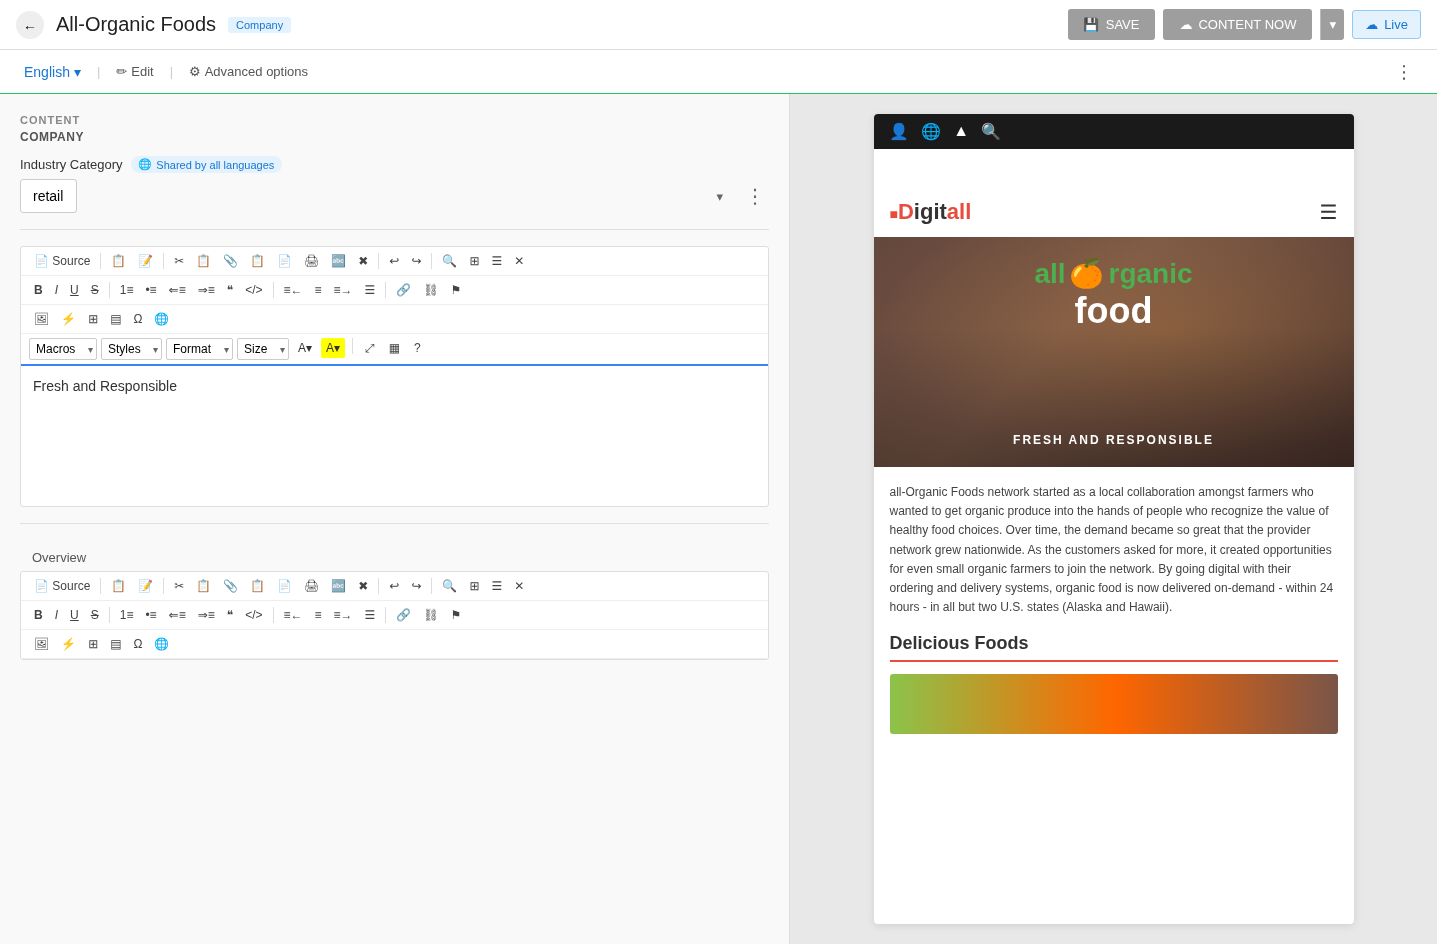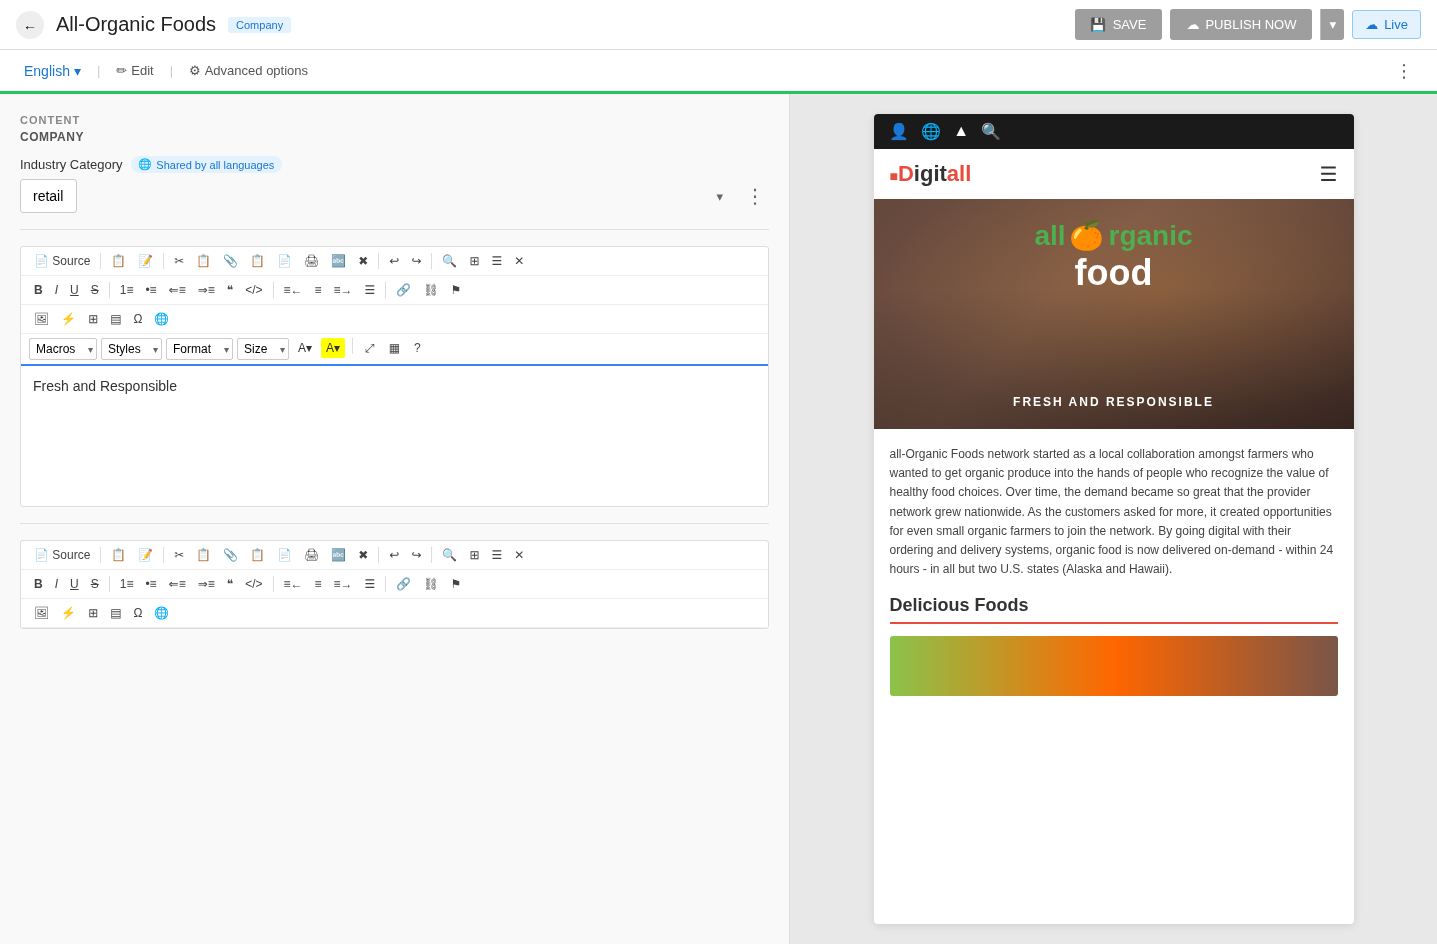--- a/index.html
+++ b/index.html
@@ -17,21 +17,21 @@
     .company-badge { background: #e3f2fd; color: #1976d2; font-size: 11px; padding: 2px 8px; border-radius: 3px; }
     .top-bar-right { display: flex; align-items: center; gap: 8px; }
     .btn-save { background: #9e9e9e; color: #fff; border: none; padding: 8px 16px; border-radius: 3px; cursor: pointer; font-size: 13px; display: flex; align-items: center; gap: 6px; }
     .btn-publish { background: #9e9e9e; color: #fff; border: none; padding: 8px 16px; border-radius: 3px; cursor: pointer; font-size: 13px; display: flex; align-items: center; gap: 6px; }
     .btn-publish-arrow { background: #9e9e9e; color: #fff; border: none; padding: 8px 8px; border-radius: 0 3px 3px 0; cursor: pointer; border-left: 1px solid #bbb; }
     .btn-live { background: #e3f2fd; color: #1976d2; border: 1px solid #90caf9; padding: 6px 12px; border-radius: 3px; cursor: pointer; font-size: 13px; display: flex; align-items: center; gap: 6px; }
 
     
     .sub-nav {
       display: flex; align-items: center;
-      background: #fff; border-bottom: 3px solid #22c55e;
+      background: #fff; border-bottom: 1px solid #22c55e;
       padding: 0 16px; height: 44px; gap: 4px;
     }
     .lang-btn { color: #1976d2; border: none; background: transparent; font-size: 14px; cursor: pointer; display: flex; align-items: center; gap: 4px; font-weight: 500; padding: 4px 8px; }
     .sub-nav-divider { color: #ccc; margin: 0 4px; }
     .edit-btn { color: #555; border: none; background: transparent; font-size: 13px; cursor: pointer; display: flex; align-items: center; gap: 4px; padding: 4px 8px; }
     .adv-btn { color: #555; border: none; background: transparent; font-size: 13px; cursor: pointer; display: flex; align-items: center; gap: 4px; padding: 4px 8px; }
     .more-btn { color: #555; border: none; background: transparent; font-size: 18px; cursor: pointer; padding: 4px 8px; margin-left: auto; }
 
     
     .main-layout { display: flex; height: calc(100vh - 94px); overflow: hidden; }
@@ -64,21 +64,21 @@
     .dropdown-wrapper::after { content: "▾"; position: absolute; right: 4px; top: 50%; transform: translateY(-50%); pointer-events: none; font-size: 10px; color: #666; }
     .editor-content { padding: 12px; min-height: 140px; font-size: 14px; color: #333; }
 
     
     .right-panel { flex: 1; background: #e8e8e8; overflow-y: auto; display: flex; justify-content: center; padding: 20px; }
     .preview-card { background: #fff; width: 480px; border-radius: 4px; overflow: hidden; box-shadow: 0 2px 8px rgba(0,0,0,0.1); }
 
     
     .preview-topbar { background: #1a1a1a; display: flex; align-items: center; justify-content: space-between; padding: 8px 16px; }
     .preview-icons { display: flex; gap: 12px; color: #fff; font-size: 16px; }
-    .preview-logo-area { padding: 12px 16px; display: flex; align-items: center; justify-content: space-between; }
+    .preview-logo-area { padding: 12px 16px; display: flex; align-items: center; justify-content: space-between; margin-top: 38px; }
     .preview-logo { font-size: 22px; font-weight: bold; }
     .preview-hamburger { font-size: 20px; color: #333; }
     .preview-hero { position: relative; overflow: hidden; height: 230px; background: linear-gradient(135deg, #8B7355 0%, #6B5B3E 50%, #4a3728 100%); }
     .preview-body { padding: 16px; }
     .preview-description { font-size: 12px; color: #444; line-height: 1.6; margin-bottom: 16px; }
     .preview-section-title { font-size: 18px; font-weight: bold; color: #333; border-bottom: 2px solid #e74c3c; padding-bottom: 6px; margin-bottom: 12px; }
     .preview-food-img { width: 100%; height: 60px; background: linear-gradient(90deg, #8BC34A, #FF6600, #795548); border-radius: 3px; }
 
     
     .section-divider { border: none; border-top: 1px solid #e0e0e0; margin: 16px 0; }
@@ -92,21 +92,21 @@
     <span class="app-title">All-Organic Foods</span>
     <span class="company-badge">Company</span>
   </div>
   <div class="top-bar-right">
     <button class="btn-save">
       <span>💾</span>
       <span>SAVE</span>
     </button>
     <button class="btn-publish">
       <span>☁</span>
-      <span>PUBLISH NOW</span>
+      <span>CONTENT NOW</span>
     </button>
     <button class="btn-publish-arrow">▾</button>
     <button class="btn-live">
       <span>☁</span>
       <span>Live</span>
     </button>
   </div>
 </div>
 
 <div class="sub-nav">
@@ -242,20 +242,21 @@
         <button class="toolbar-btn">?</button>
       </div>
 
       <div class="editor-content" contenteditable="true" style="">
         <span>Fresh and Responsible</span>
       </div>
     </div>
 
     <hr class="section-divider">
 
+    <div class="editor-label">Overview</div>
     <div class="editor-section">
 
       <div class="editor-toolbar">
         <button class="toolbar-btn">
           <span>📄</span>
           <span>Source</span>
         </button>
         <div class="toolbar-sep"></div>
         <button class="toolbar-btn">📋</button>
         <button class="toolbar-btn">📝</button>

